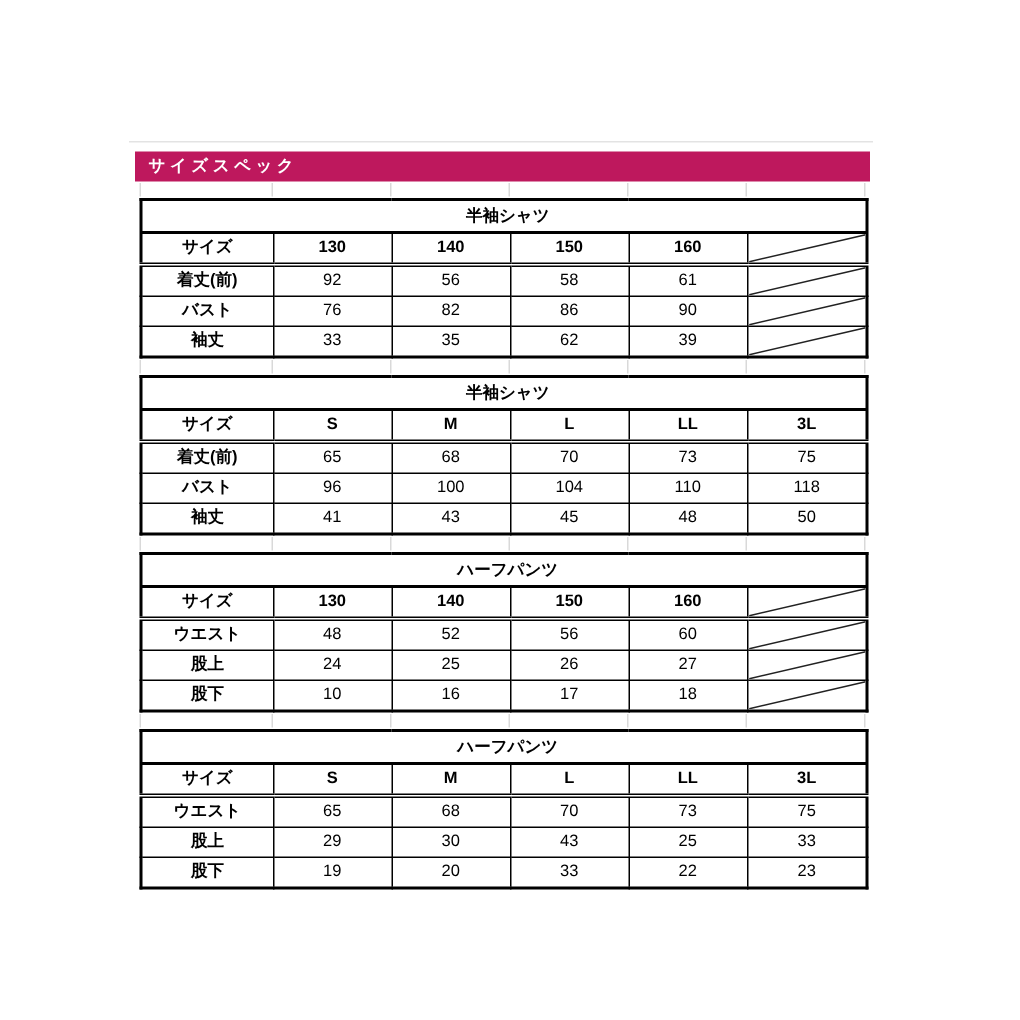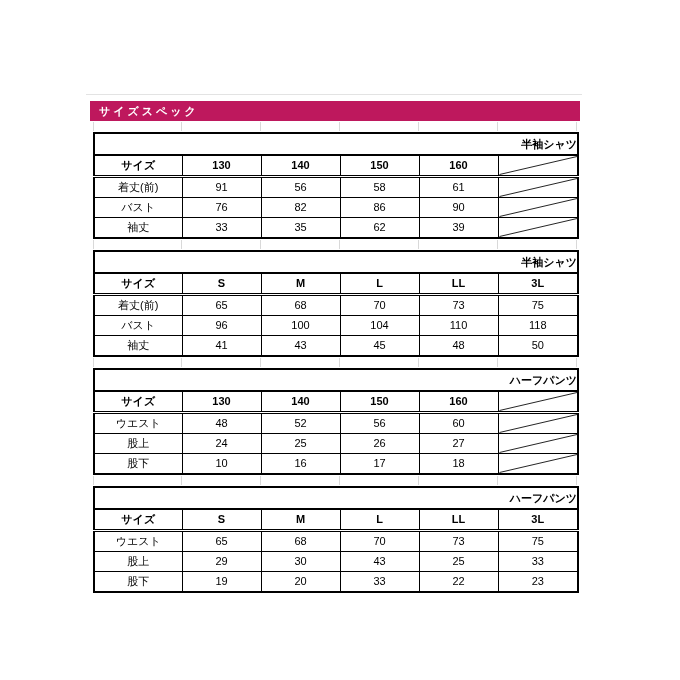--- a/index.html
+++ b/index.html
@@ -67,34 +67,34 @@
     border: 1px solid #000000;
     height: 19px;
     padding: 0;
     text-align: center;
     vertical-align: middle;
     line-height: 19px;
     overflow: hidden;
     white-space: nowrap;
   }
   tr.title-row td {
-    text-align: right;
+    text-align: center;
     font-weight: bold;
     padding-left: 5px;
     border-bottom: 2px solid #000000;
     height: 20px;
     line-height: 20px;
     margin-left: 16px;
   }
   tr.size-row td {
     border-bottom: 3px double #000000;
     font-weight: bold;
   }
   td.label-col {
-    font-weight: normal;
+    font-weight: bold;
   }
   td.diag-cell {
     padding: 0;
   }
   td.diag-cell svg {
     display: block;
     width: 100%;
     height: 19px;
   }
 </style>
@@ -136,21 +136,21 @@
             <td class="label-col">150</td>
             <td class="label-col">160</td>
             <td class="diag-cell">
               <svg viewBox="0 0 80 19" preserveAspectRatio="none">
                 <line x1="0.5" y1="18.5" x2="79.5" y2="0.5" stroke="#222222" stroke-width="1"></line>
               </svg>
             </td>
           </tr>
           <tr class="data-row">
             <td class="label-col">着丈(前)</td>
-            <td>91</td>
+            <td>92</td>
             <td>56</td>
             <td>58</td>
             <td>61</td>
             <td class="diag-cell">
               <svg viewBox="0 0 80 19" preserveAspectRatio="none">
                 <line x1="0.5" y1="18.5" x2="79.5" y2="0.5" stroke="#222222" stroke-width="1"></line>
               </svg>
             </td>
           </tr>
           <tr class="data-row">

